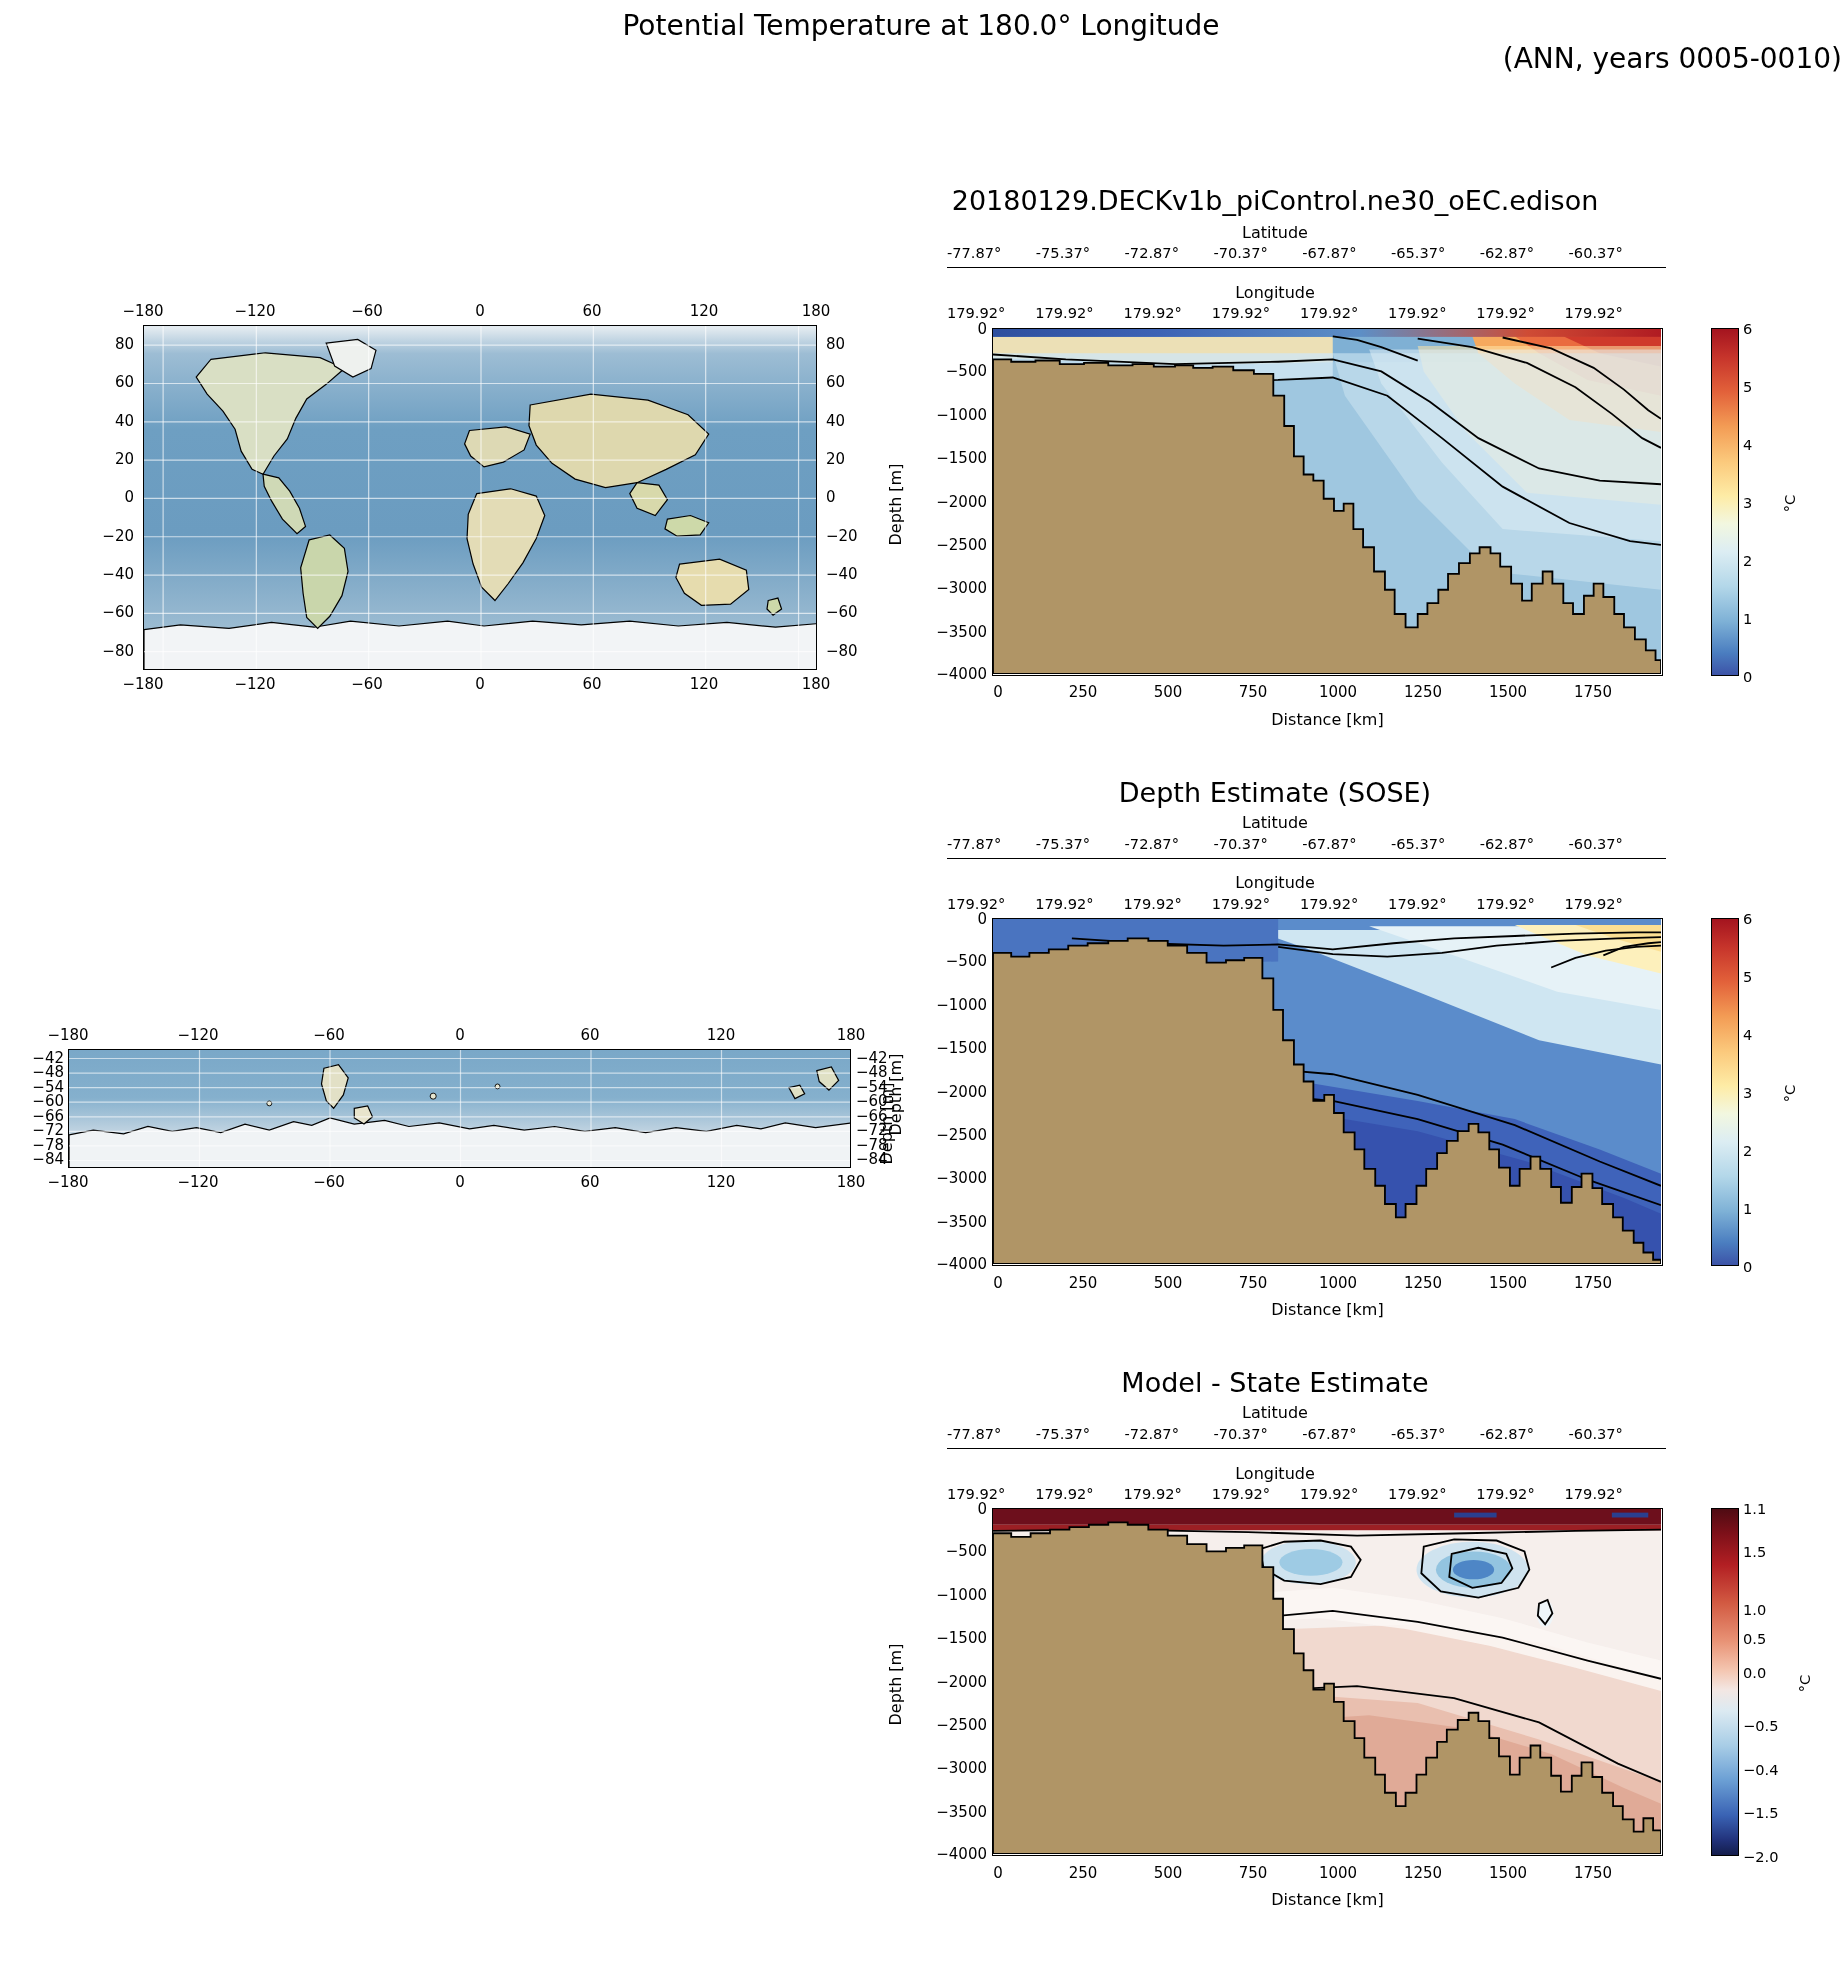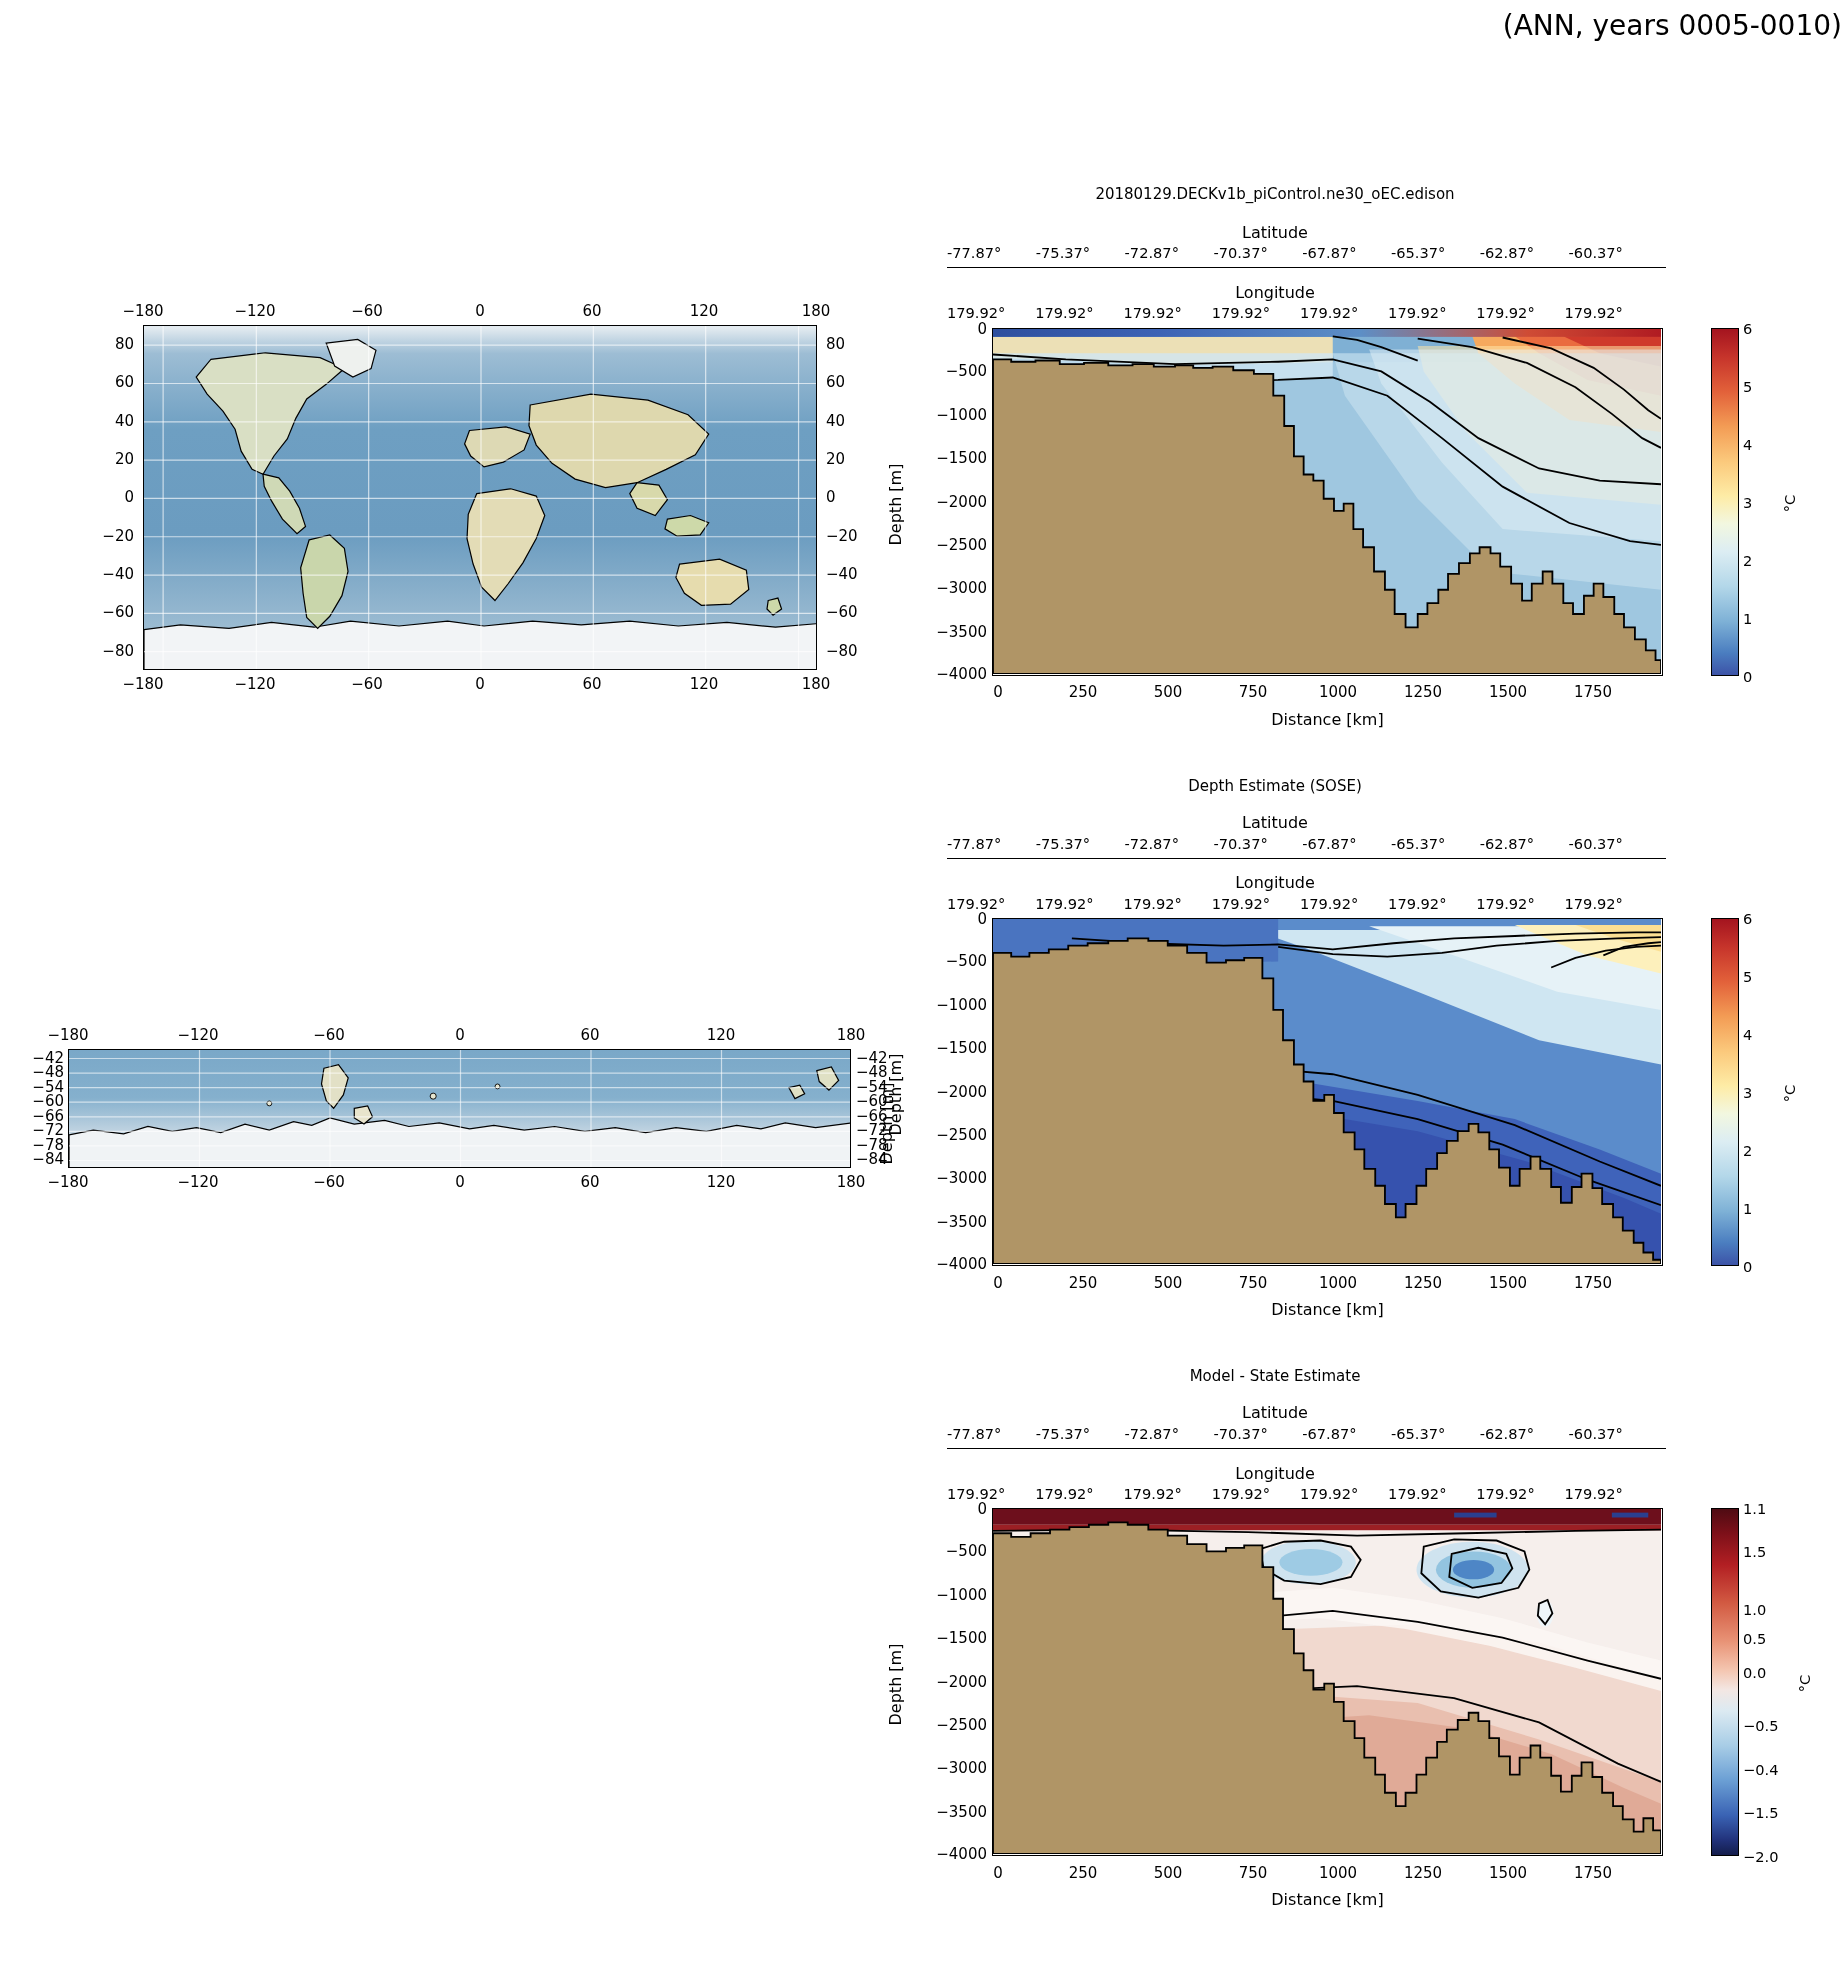--- a/index.html
+++ b/index.html
@@ -24,21 +24,21 @@
     font-size: 28px;
     line-height: 1.18;
     color: #000;
   }
   .fig-title .line2 { display: block; text-align: right; }
 
   
   .panel-title {
     position: absolute;
     text-align: center;
-    font-size: 15px;
+    font-size: 27px;
     color: #000;
     white-space: nowrap;
   }
   .axis-label {
     position: absolute;
     font-size: 16px;
     color: #000;
     white-space: nowrap;
   }
   .tickrow {
@@ -119,20 +119,21 @@
   .spine-line {
     position: absolute;
     background: #000;
     height: 1.2px;
   }
 </style>
 </head>
 <body>
 
 <div class="fig-title">
+  <span>Potential Temperature at 180.0° Longitude</span>
   <span class="line2">(ANN, years 0005-0010)</span>
 </div>
 
 <div>
 
   <div class="xt-top" style="left:0;top:302px;width:1842px;height:18px;">
     <span style="left:143px">−180</span>
     <span style="left:255px">−120</span>
     <span style="left:367px">−60</span>
     <span style="left:480px">0</span>

